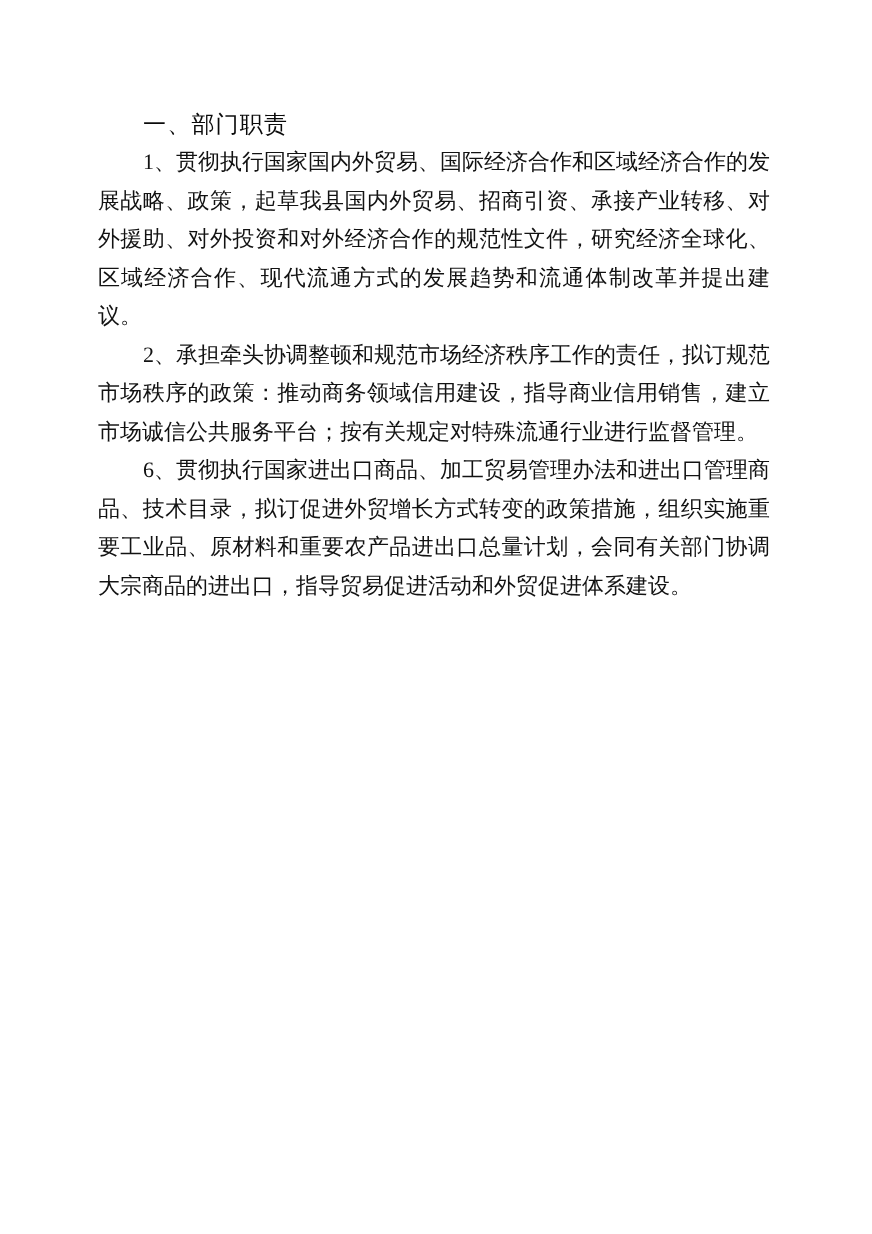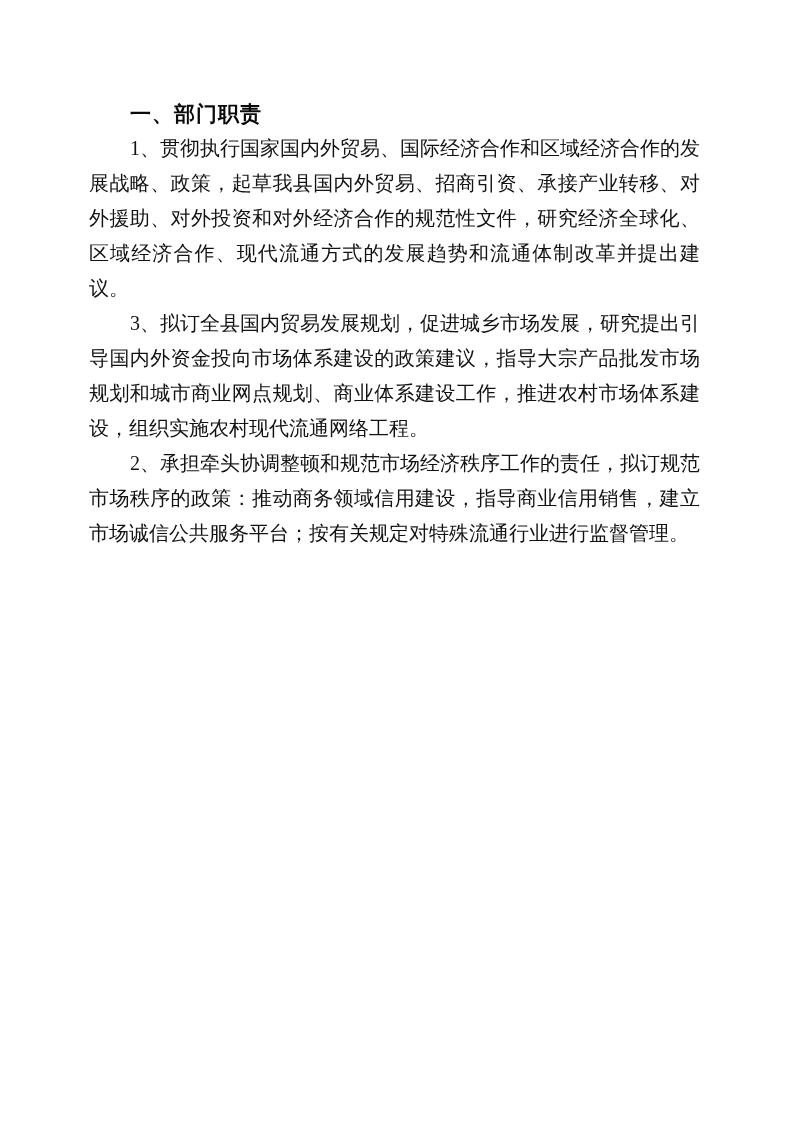--- a/index.html
+++ b/index.html
@@ -18,21 +18,21 @@
   .content {
     position: absolute;
     left: 89px;
     top: 96px;
     width: 611px;
     color: #121212;
   }
   .heading {
     margin: 0;
     font-family: "Liberation Sans", "DejaVu Sans", sans-serif;
-    font-weight: bold;
+    font-weight: normal;
     font-size: 21px;
     line-height: 35px;
     text-indent: 41px;
     color: #0a0a0a;
     letter-spacing: 1px;
   }
   .para {
     margin: 0;
     font-family: Liberation Serif, serif;
     font-size: 20px;
@@ -43,16 +43,16 @@
     color: #121212;
   }
 </style>
 </head>
 <body>
 
 <div class="page">
   <div class="content">
     <h1 class="heading">一、部门职责</h1>
     <p class="para">1、贯彻执行国家国内外贸易、国际经济合作和区域经济合作的发展战略、政策，起草我县国内外贸易、招商引资、承接产业转移、对外援助、对外投资和对外经济合作的规范性文件，研究经济全球化、区域经济合作、现代流通方式的发展趋势和流通体制改革并提出建议。</p>
-    <p class="para">3、拟订全县国内贸易发展规划，促进城乡市场发展，研究提出引导国内外资金投向市场体系建设的政策建议，指导大宗产品批发市场规划和城市商业网点规划、商业体系建设工作，推进农村市场体系建设，组织实施农村现代流通网络工程。</p>
     <p class="para">2、承担牵头协调整顿和规范市场经济秩序工作的责任，拟订规范市场秩序的政策：推动商务领域信用建设，指导商业信用销售，建立市场诚信公共服务平台；按有关规定对特殊流通行业进行监督管理。</p>
+    <p class="para">6、贯彻执行国家进出口商品、加工贸易管理办法和进出口管理商品、技术目录，拟订促进外贸增长方式转变的政策措施，组织实施重要工业品、原材料和重要农产品进出口总量计划，会同有关部门协调大宗商品的进出口，指导贸易促进活动和外贸促进体系建设。</p>
   </div>
 </div>
 
 </body></html>

